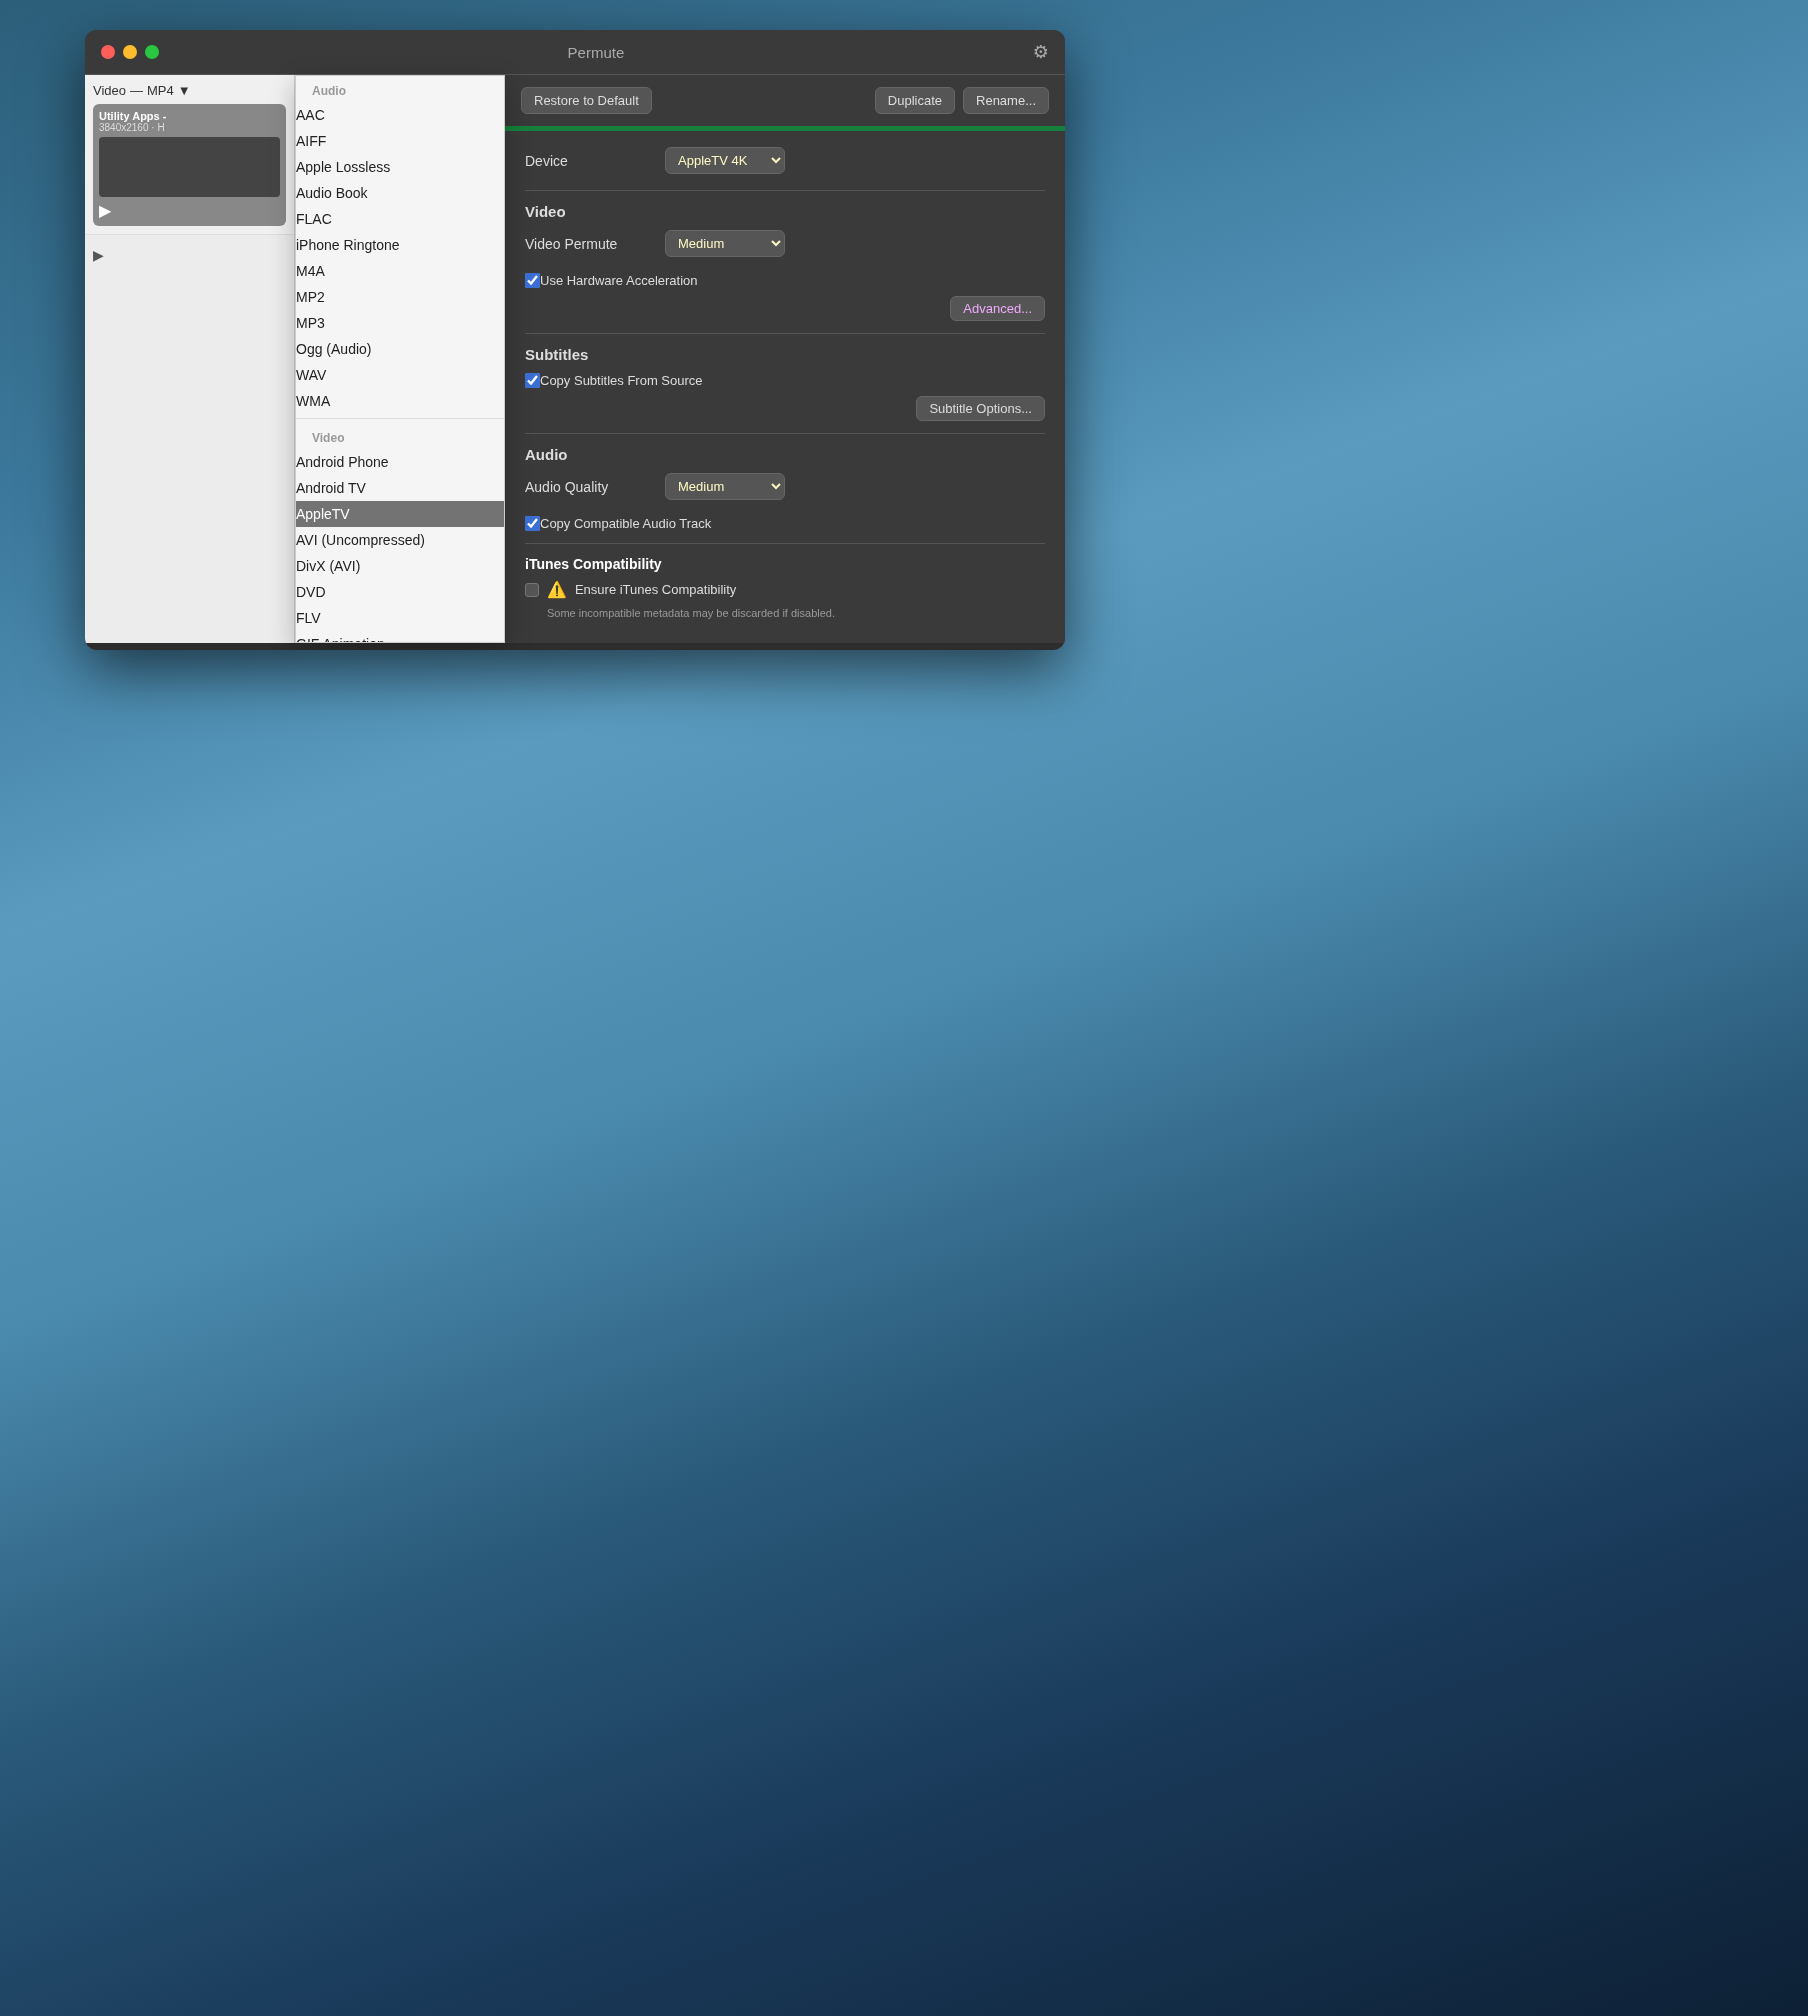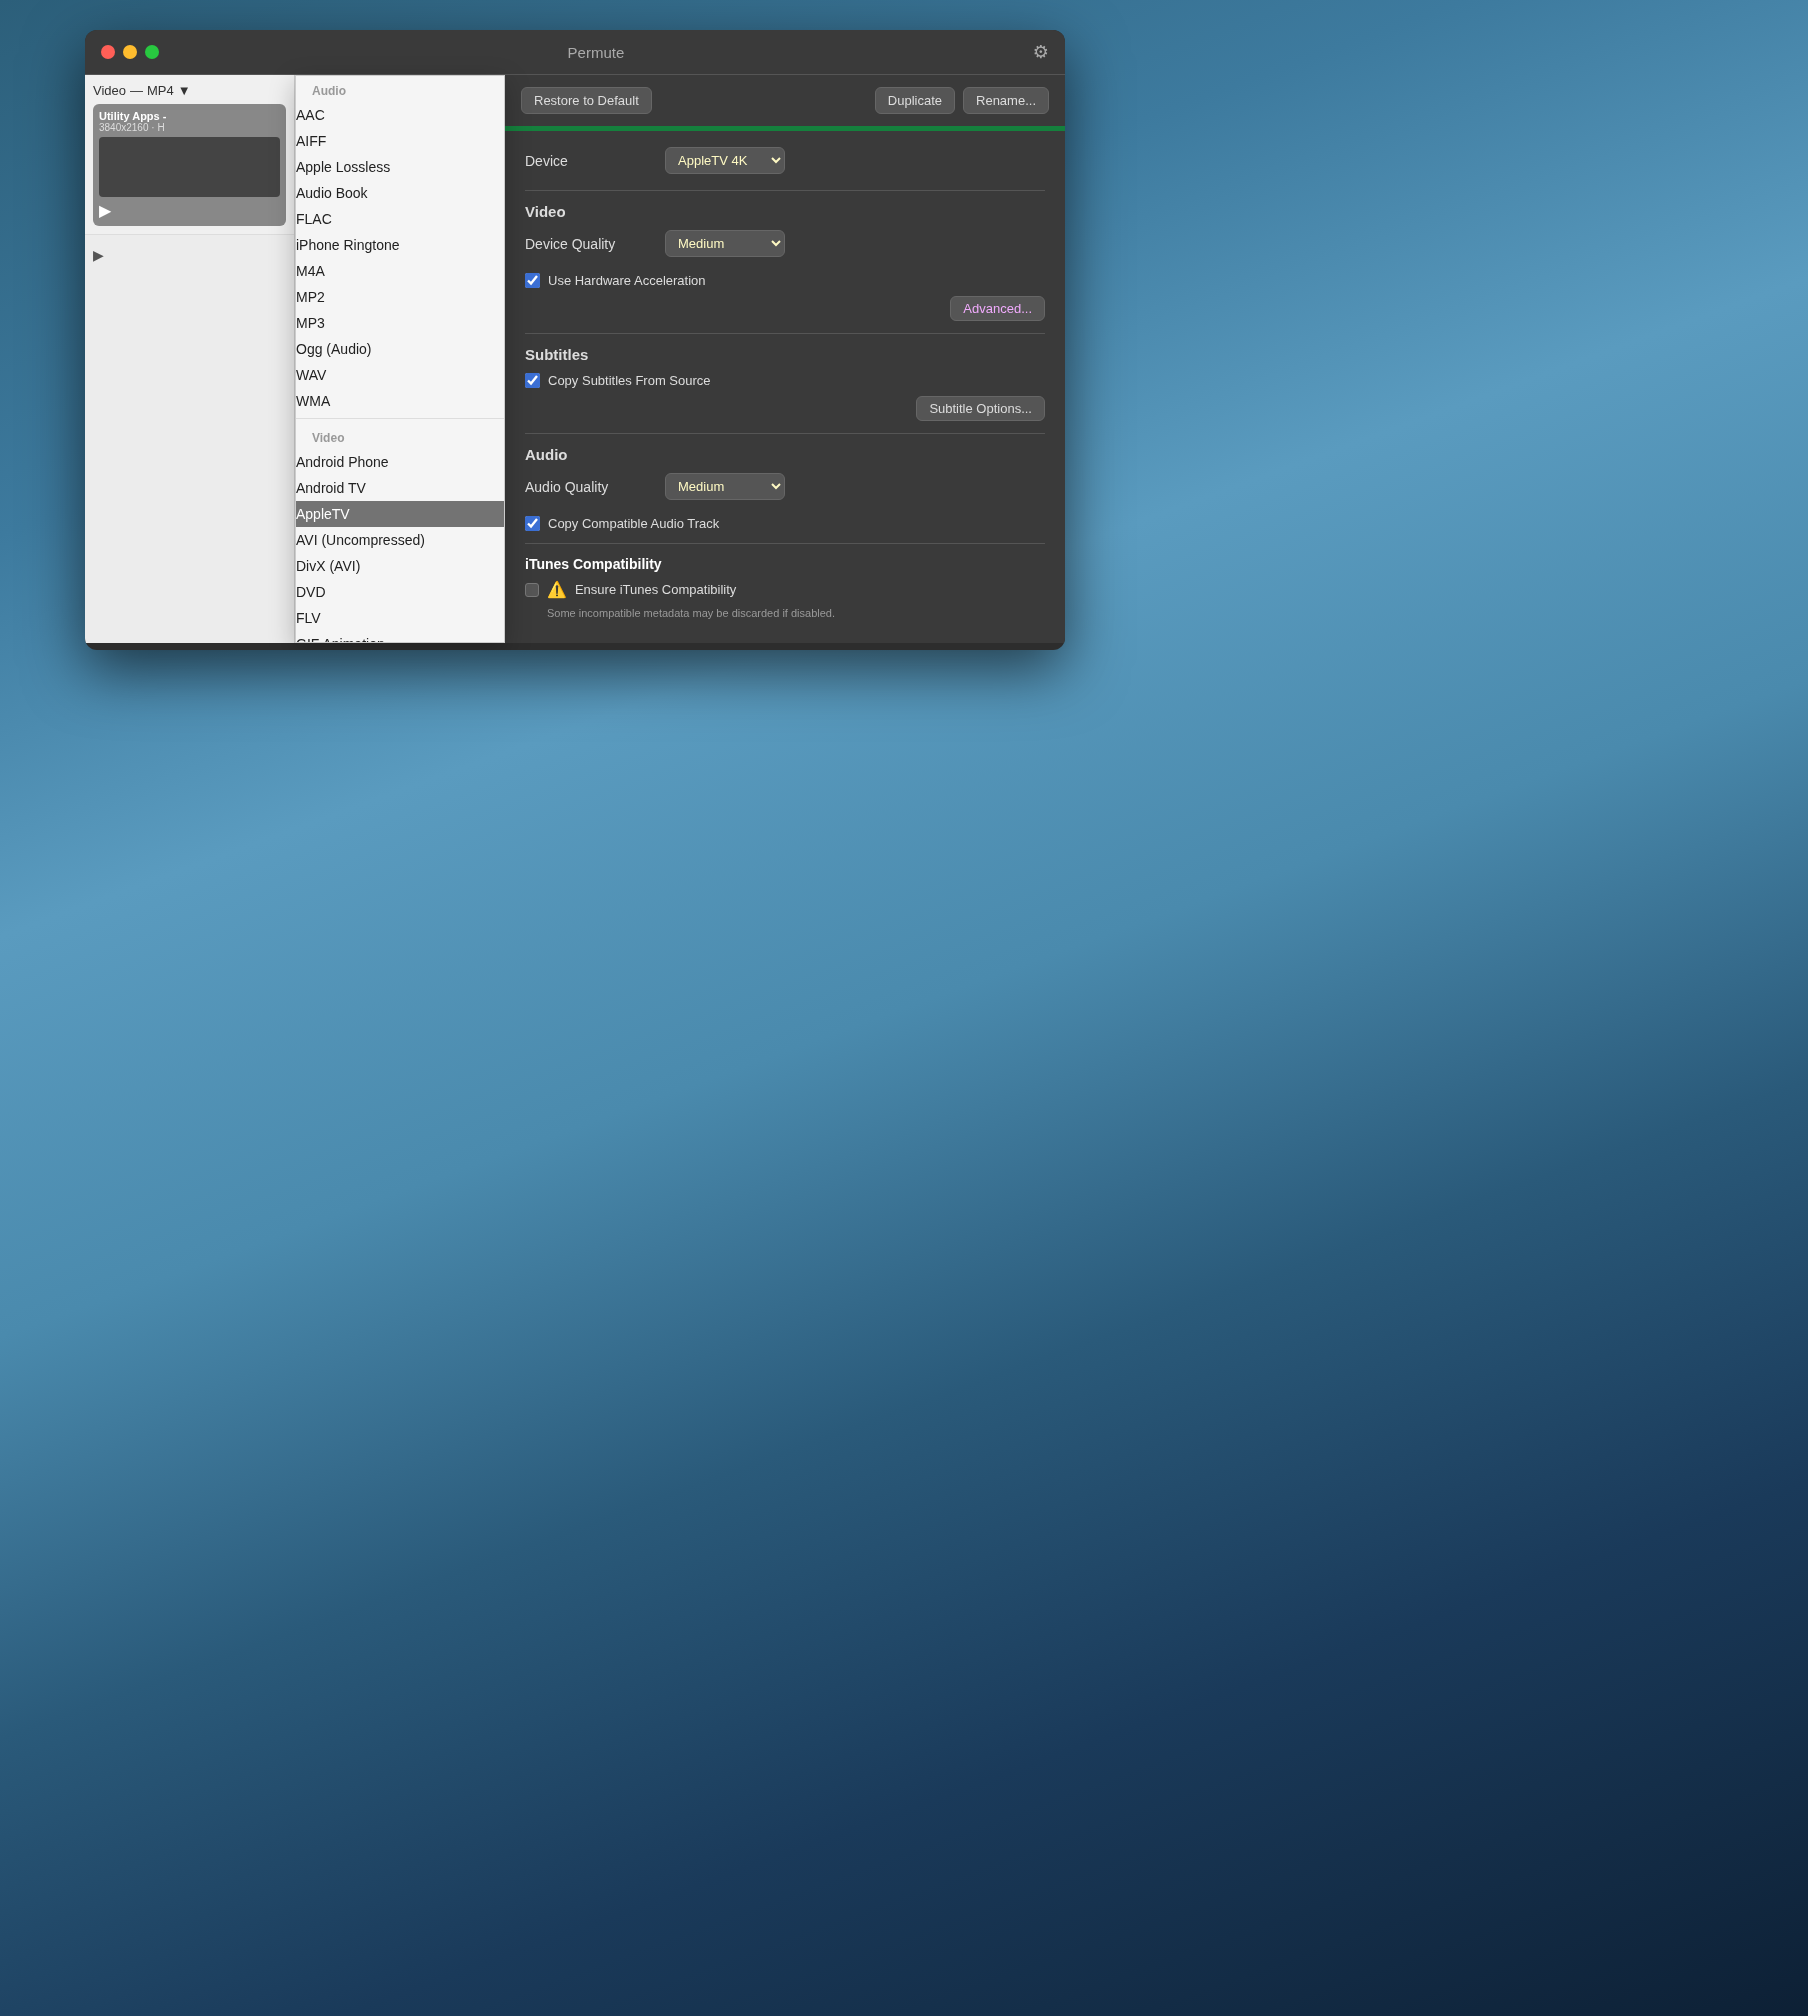--- a/index.html
+++ b/index.html
@@ -227,21 +227,21 @@
 
     .section-title {
       color: #ddd;
       font-size: 15px;
       font-weight: 600;
       margin: 12px 0 10px 0;
     }
 
     .checkbox-row {
       display: flex;
-      gap: 8px;
+      gap: 0;
       margin-bottom: 8px;
     }
 
     .checkbox-row input[type="checkbox"] {
       width: 15px;
       height: 15px;
       accent-color: #3b6fd4;
     }
 
     .checkbox-label {
@@ -406,21 +406,21 @@
           <select class="setting-select">
             <option>AppleTV 4K</option>
           </select>
         </div>
 
         <div class="section-divider"></div>
 
         <div class="section-title">Video</div>
 
         <div class="setting-row">
-          <div class="setting-label">Device Quality</div>
+          <div class="setting-label">Video Permute</div>
           <select class="setting-select">
             <option>Medium</option>
           </select>
         </div>
 
         <div class="checkbox-row">
           <input type="checkbox" id="hw-accel" checked="" style="">
           <label class="checkbox-label" for="hw-accel">Use Hardware Acceleration</label>
         </div>
 

